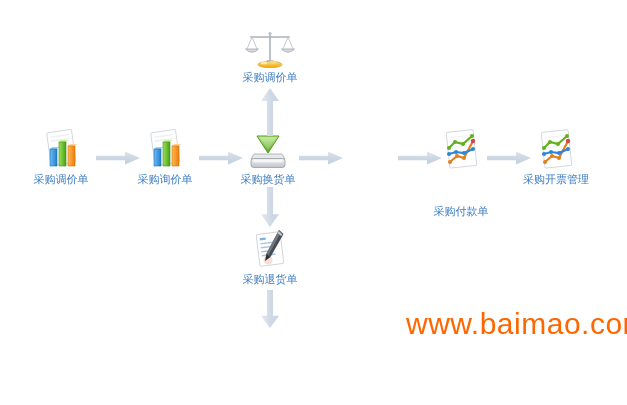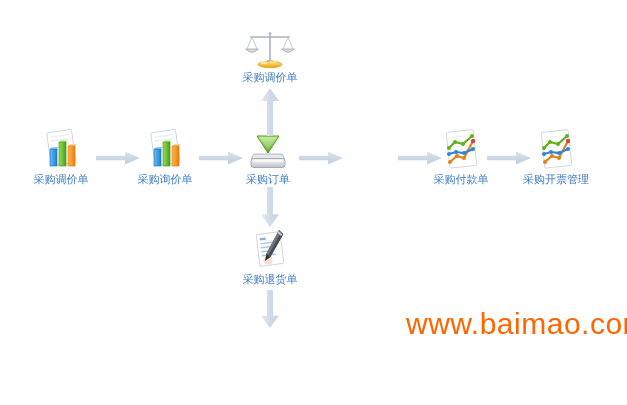--- a/index.html
+++ b/index.html
@@ -145,25 +145,25 @@
     <div class="iconbox h42">
       <svg width="46" height="38" viewBox="0 0 46 38">
         <polygon points="23,5 13,5 18,1 28,1 33,5" fill="none"></polygon>
         <polygon points="12,4 34,4 23,21" fill="url(#gGreenArrow)" stroke="#4f9a1e" stroke-width="1"></polygon>
         <polygon points="15,5.6 31,5.6 23,18" fill="#ffffff" opacity="0.18"></polygon>
         <path d="M9,22 L37,22 L40,27 L6,27 Z" fill="#e6e8ea" stroke="#a6abb0" stroke-width="0.8"></path>
         <rect x="6" y="26.5" width="34" height="9" rx="2.5" fill="url(#gTray)" stroke="#a0a5aa" stroke-width="0.9"></rect>
         <rect x="8" y="28" width="30" height="2.2" rx="1.1" fill="#ffffff" opacity="0.65"></rect>
       </svg>
     </div>
-    <div class="node-label">采购订单</div>
-  </div>
-
-
-  <div class="node" style="left:411px; top:128px;">
+    <div class="node-label">采购换货单</div>
+  </div>
+
+
+  <div class="node" style="left:411px; top:128px;gap:32px;">
     <div class="iconbox h42">
       <svg width="40" height="42" viewBox="0 0 40 42">
         <g transform="rotate(-6 20 21)">
           <rect x="7" y="3" width="27" height="36" rx="1.5" fill="#ffffff" stroke="#d2d8de" stroke-width="1"></rect>
           <rect x="10" y="8" width="21" height="1.2" fill="#f0f3f6"></rect>
           <rect x="10" y="13" width="21" height="1.2" fill="#f0f3f6"></rect>
           <rect x="10" y="18" width="21" height="1.2" fill="#f0f3f6"></rect>
         </g>
         <polyline points="9,34 16,28 23,30 32,13" fill="none" stroke="#e2801c" stroke-width="2.2" stroke-linecap="round"></polyline>
         <polyline points="8,26 15,24 23,25 32,21" fill="none" stroke="#2e86d6" stroke-width="2.2" stroke-linecap="round"></polyline>

